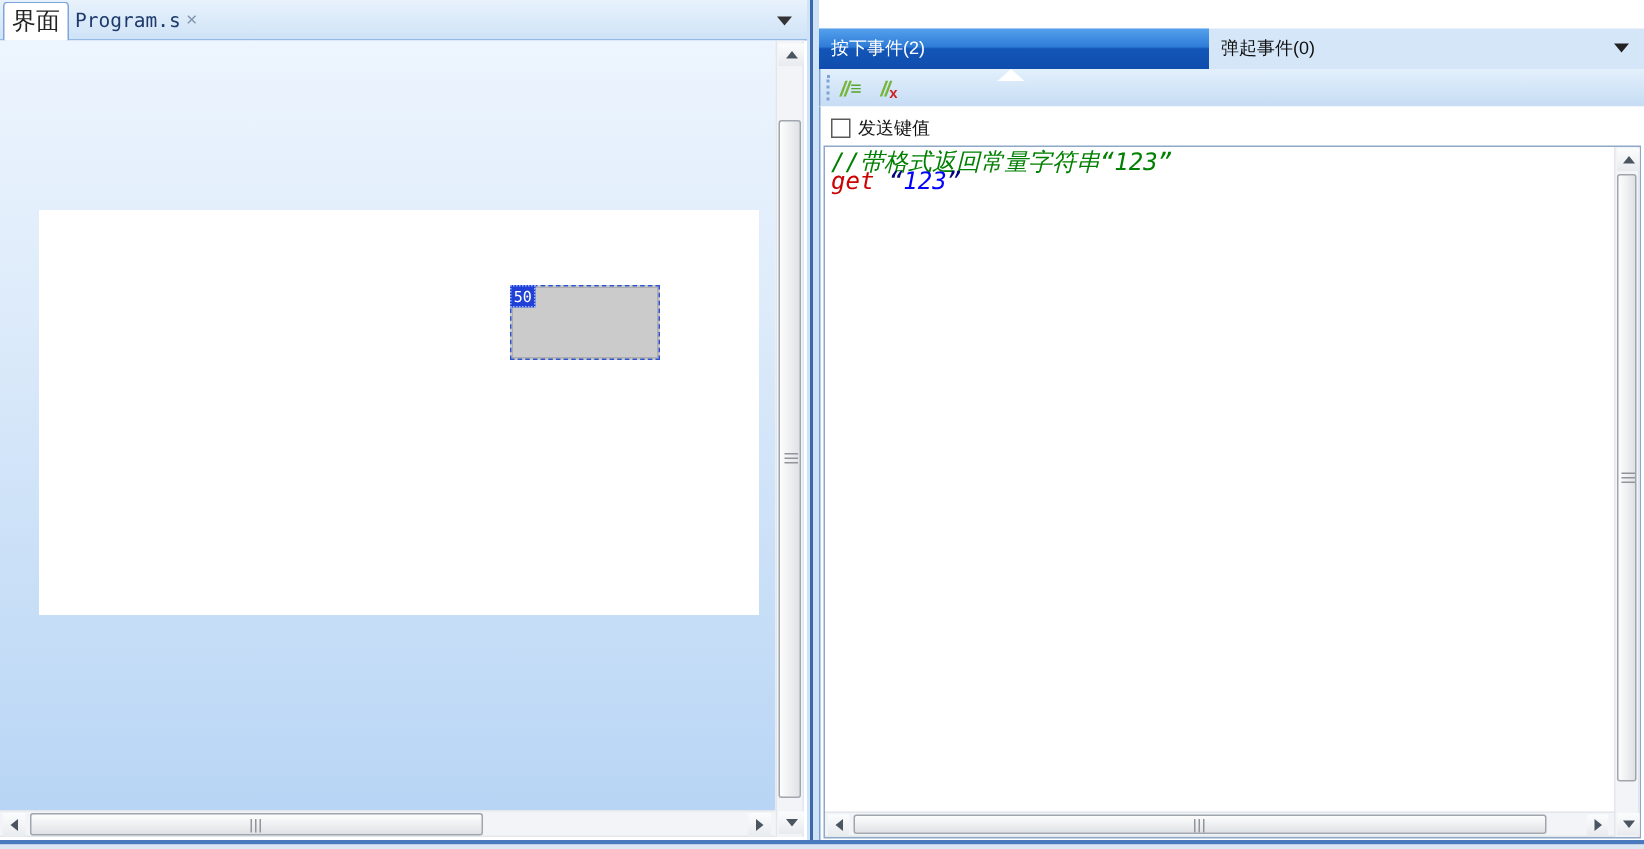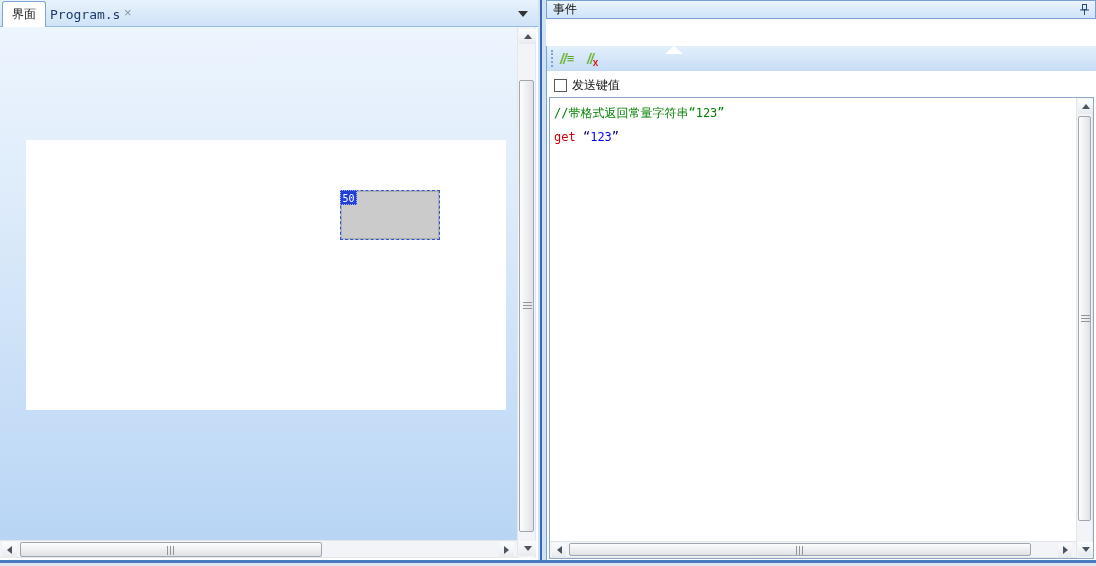--- a/index.html
+++ b/index.html
@@ -6,21 +6,21 @@
   html,body { width:1096px; height:566px; }
   body { font-family:"Liberation Sans", sans-serif; overflow:hidden; background:#fff; }
   .window { position:relative; width:1096px; height:566px; background:#fff; }
 
   
   .left-panel { position:absolute; left:0; top:0; width:538px; height:566px; }
   .lp-tabbar { position:absolute; left:0; top:0; width:538px; height:27px;
     background:linear-gradient(180deg,#e8f2fc,#cfe3f7); border-bottom:1px solid #95b8e4; }
   .lp-tab-active { position:absolute; left:2px; top:1px; width:44px; height:26px;
     background:#fff; border:1px solid #7fa6d9; border-bottom:none; border-radius:3px 3px 0 0;
-    font-size:12px; color:#222; text-align:center; line-height:25px; z-index:2; }
+    font-size:16px; color:#222; text-align:center; line-height:25px; z-index:2; }
   .lp-tab-inactive { position:absolute; left:50px; top:7px; font-family:"DejaVu Sans Mono",monospace;
     font-size:13px; color:#1c3a6b; }
   .lp-tab-close { position:absolute; left:124px; top:5px; font-size:13px; color:#8296ae; cursor:default; }
   .lp-overflow { position:absolute; left:518px; top:11px; width:0; height:0;
     border-left:5px solid transparent; border-right:5px solid transparent; border-top:6px solid #333; }
   .lp-canvas { position:absolute; left:0; top:27px; width:517px; height:513px;
     background:linear-gradient(180deg,#edf5fe 0%,#ddebfa 35%,#b8d5f5 100%); }
   .design-surface { position:absolute; left:26px; top:113px; width:480px; height:270px; background:#fff;text-decoration:underline; }
   .ctrl { position:absolute; left:314px; top:50px; width:100px; height:50px;
     background:#cbcbcb; border:1px dashed #2f55cc; box-shadow:inset 0 0 0 1px #aeaeae;
@@ -90,21 +90,21 @@
 
   .rp-content { position:absolute; left:0; top:71px; width:656px; height:489px; background:#fff;
     border-left:1px solid #7aa0d4; }
   .cbx-row { position:absolute; left:7px; top:6px; display:flex; align-items:center; }
   .cbx { width:13px; height:13px; border:1px solid #595959; background:#fff; }
   .cbx-label { font-size:12px; color:#111; margin-left:5px; }
 
   .code-box { position:absolute; left:2px; top:26px; width:545px; height:462px;
     border:1px solid #8ea8c8; background:#fff; }
   .code-text { position:absolute; left:4px; top:3px; font-family:"DejaVu Sans Mono",monospace;
-    font-size:12px; line-height:24px; white-space:pre; }
+    font-size:16px; line-height:13px; white-space:pre;font-style:italic; }
   .c-comment { color:#008000; }
   .c-keyword { color:#cc0000; }
   .c-quote { color:#000080; }
   .c-num { color:#0000ff; }
 
   .code-vscroll { position:absolute; right:0; top:0; width:17px; height:460px; }
   .code-vscroll .sb-up { left:1px; top:1px; width:15px; height:15px; }
   .code-vscroll .sb-dn { left:1px; top:444px; width:15px; height:15px; }
   .cv-thumb { top:18px; height:405px; left:1px; width:13px; }
   .code-hscroll { position:absolute; left:0; bottom:0; width:526px; height:17px; }
@@ -158,31 +158,26 @@
           <span class="arr-r"></span>
         </div>
     </div>
   </div>
 
   <div class="divider">
     <div class="divider-line"></div>
   </div>
 
   <div class="right-panel">
-    <div class="rp-titlebar">
-      <span>事件</span>
-      <span class="rp-pin">
-        <svg width="11" height="13" viewBox="0 0 11 13">
-          <rect x="3.5" y="1.5" width="4" height="5" fill="none" stroke="#2b4a77" stroke-width="1"></rect>
-          <line x1="1" y1="7" x2="10" y2="7" stroke="#2b4a77" stroke-width="1"></line>
-          <line x1="5.5" y1="7" x2="5.5" y2="12" stroke="#2b4a77" stroke-width="1"></line>
-        </svg>
-      </span>
-    </div>
-
+
+    <div class="rp-tabs">
+      <div class="rp-tab-active">按下事件(2)</div>
+      <div class="rp-tab-inactive">弹起事件(0)</div>
+      <div class="rp-tab-dd"></div>
+    </div>
 
     <div class="rp-toolbar">
       <div class="notch"></div>
       <div class="tb-grip"></div>
       <div class="tb-icon tb-icon1">
         <span class="ic-slash">//</span>
           <span class="ic-lines">≡</span>
       </div>
       <div class="tb-icon tb-icon2">
         <span class="ic-slash">//</span>

